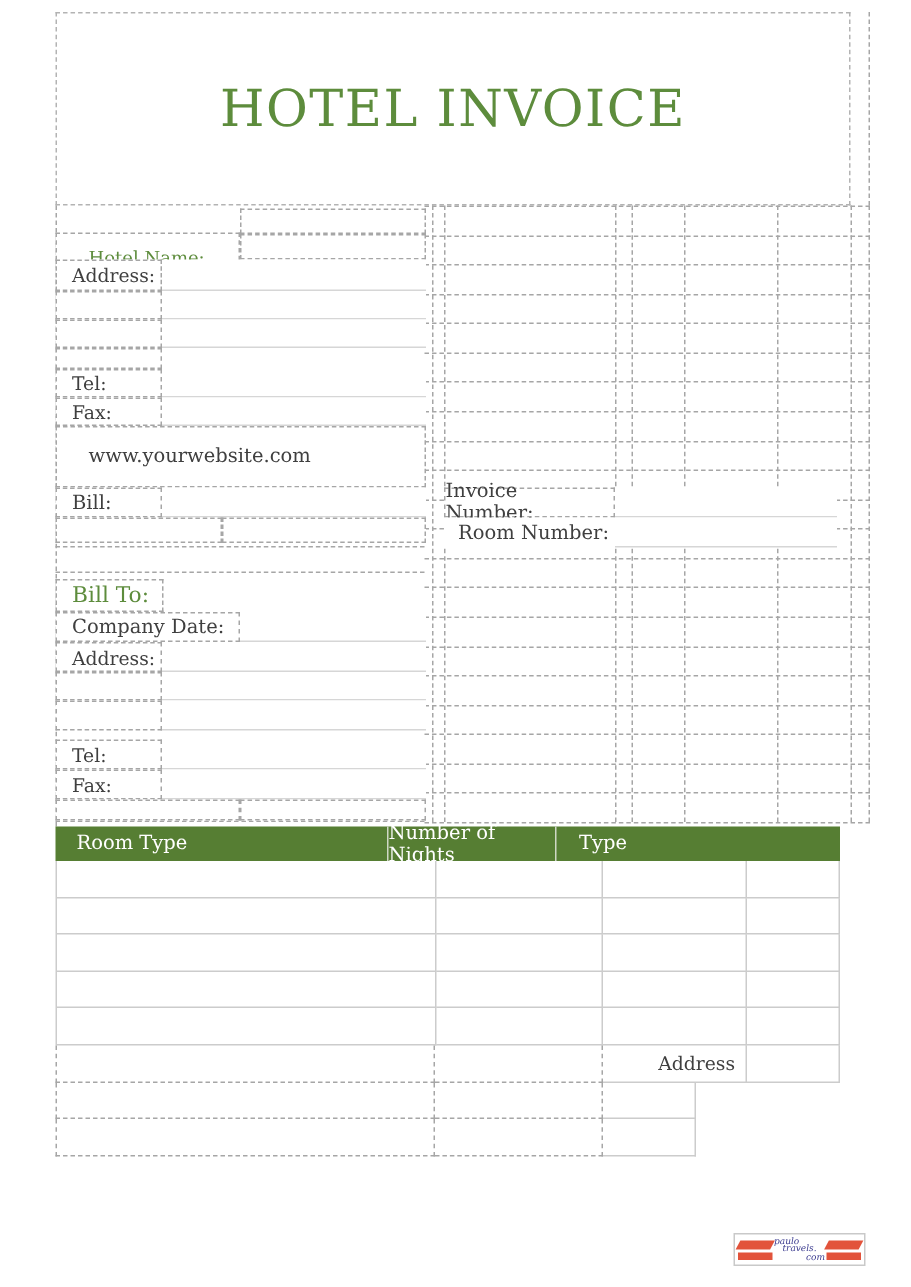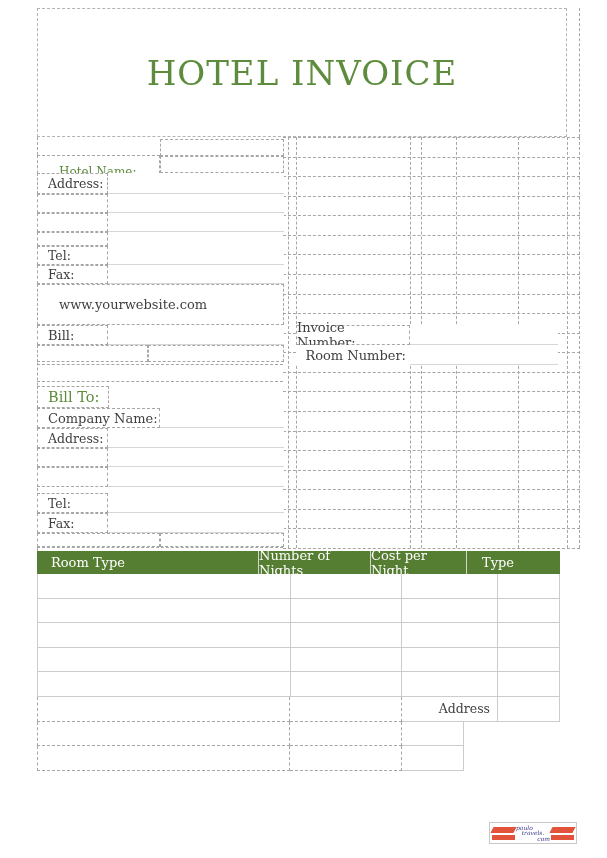--- a/index.html
+++ b/index.html
@@ -118,41 +118,40 @@
 <div class="abs dashed" style="left:37px;top:345px;width:111px;height:17px;"></div>
 <div class="abs dashed" style="left:148px;top:345px;width:136px;height:17px;"></div>
 
 <div class="abs dashed lbl" style="left:296px;top:325px;width:114px;height:20px;justify-content:flex-end;padding-right:4px;font-size:13px;">Invoice Number:</div>
 <div class="abs uline lbl" style="left:410px;top:325px;width:148px;height:20px;padding-left:6px;"></div>
 <div class="abs cell lbl" style="left:296px;top:345px;width:114px;height:20px;justify-content:flex-end;padding-right:4px;font-size:13px;">Room Number:</div>
 <div class="abs uline lbl" style="left:410px;top:345px;width:148px;height:20px;padding-left:6px;"></div>
 
 <div class="abs dashed lbl green" style="left:37px;top:386px;width:72px;height:22px;padding-left:10px;font-size:14.5px;">Bill To:</div>
 
-<div class="abs dashed lbl" style="left:37px;top:408px;width:123px;height:20px;padding-left:10px;font-size:13px;">Company Name:</div>
+<div class="abs dashed lbl" style="left:37px;top:408px;width:123px;height:20px;padding-left:10px;font-size:13px;">Company Date:</div>
 <div class="abs uline lbl" style="left:160px;top:408px;width:124px;height:20px;padding-left:6px;"></div>
 
 <div class="abs dashed lbl" style="left:37px;top:428px;width:71px;height:20px;padding-left:10px;">Address:</div>
 <div class="abs dashed" style="left:37px;top:448px;width:71px;height:19px;"></div>
 <div class="abs dashed" style="left:37px;top:467px;width:71px;height:20px;"></div>
 <div class="abs uline lbl" style="left:108px;top:428px;width:176px;height:20px;padding-left:6px;"></div>
 <div class="abs uline" style="left:108px;top:448px;width:176px;height:19px;"></div>
 <div class="abs uline" style="left:108px;top:467px;width:176px;height:20px;"></div>
 
 <div class="abs dashed lbl" style="left:37px;top:493px;width:71px;height:20px;padding-left:10px;">Tel:</div>
 <div class="abs uline lbl" style="left:108px;top:493px;width:176px;height:20px;padding-left:6px;"></div>
 <div class="abs dashed lbl" style="left:37px;top:513px;width:71px;height:20px;padding-left:10px;">Fax:</div>
 <div class="abs uline lbl" style="left:108px;top:513px;width:176px;height:20px;padding-left:6px;"></div>
 <div class="abs dashed" style="left:37px;top:533px;width:123px;height:14px;"></div>
 <div class="abs dashed" style="left:160px;top:533px;width:124px;height:14px;"></div>
 
 <div class="abs thead">
   <div class="hc" style="width:222px;justify-content:flex-start;padding-left:14px;">Room Type</div>
   <div class="hc" style="width:112px;">Number of Nights</div>
-  <div class="hc" style="width:96px;">Cost per Night</div>
   <div class="hc" style="width:62px;">Type</div>
 </div>
 
 <div class="abs tbody">
   <div class="trow">
     <div class="bc" style="width:253px;"></div>
     <div class="bc" style="width:112px;"></div>
     <div class="bc" style="width:96px;"></div>
     <div class="bc" style="width:62px;"></div>
   </div>

